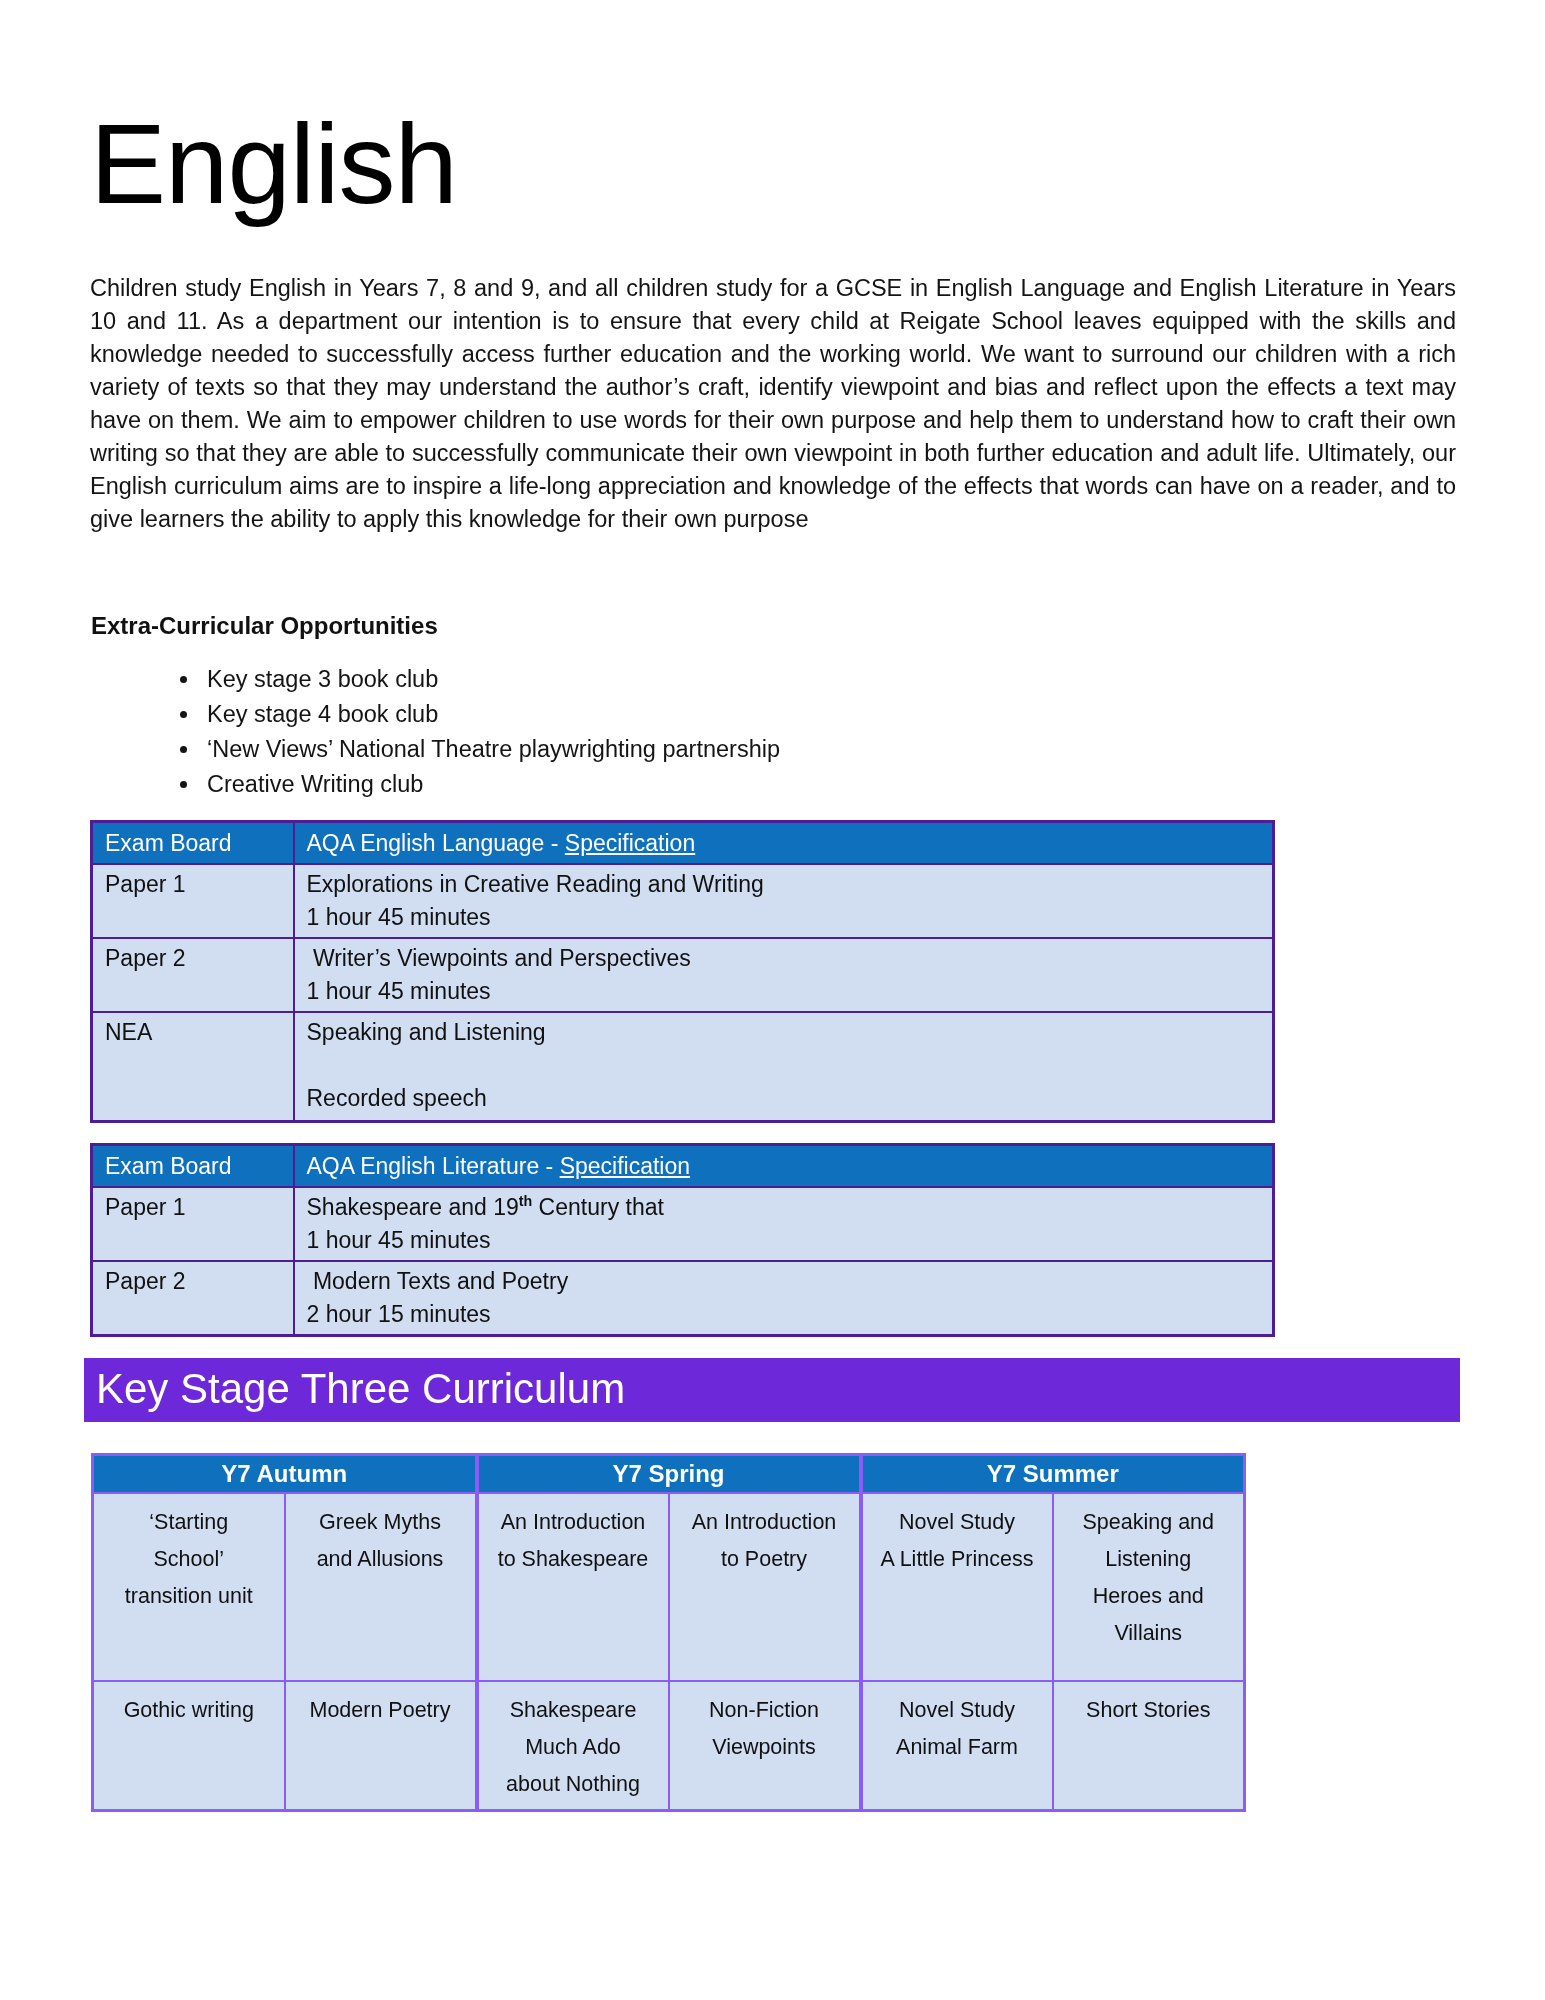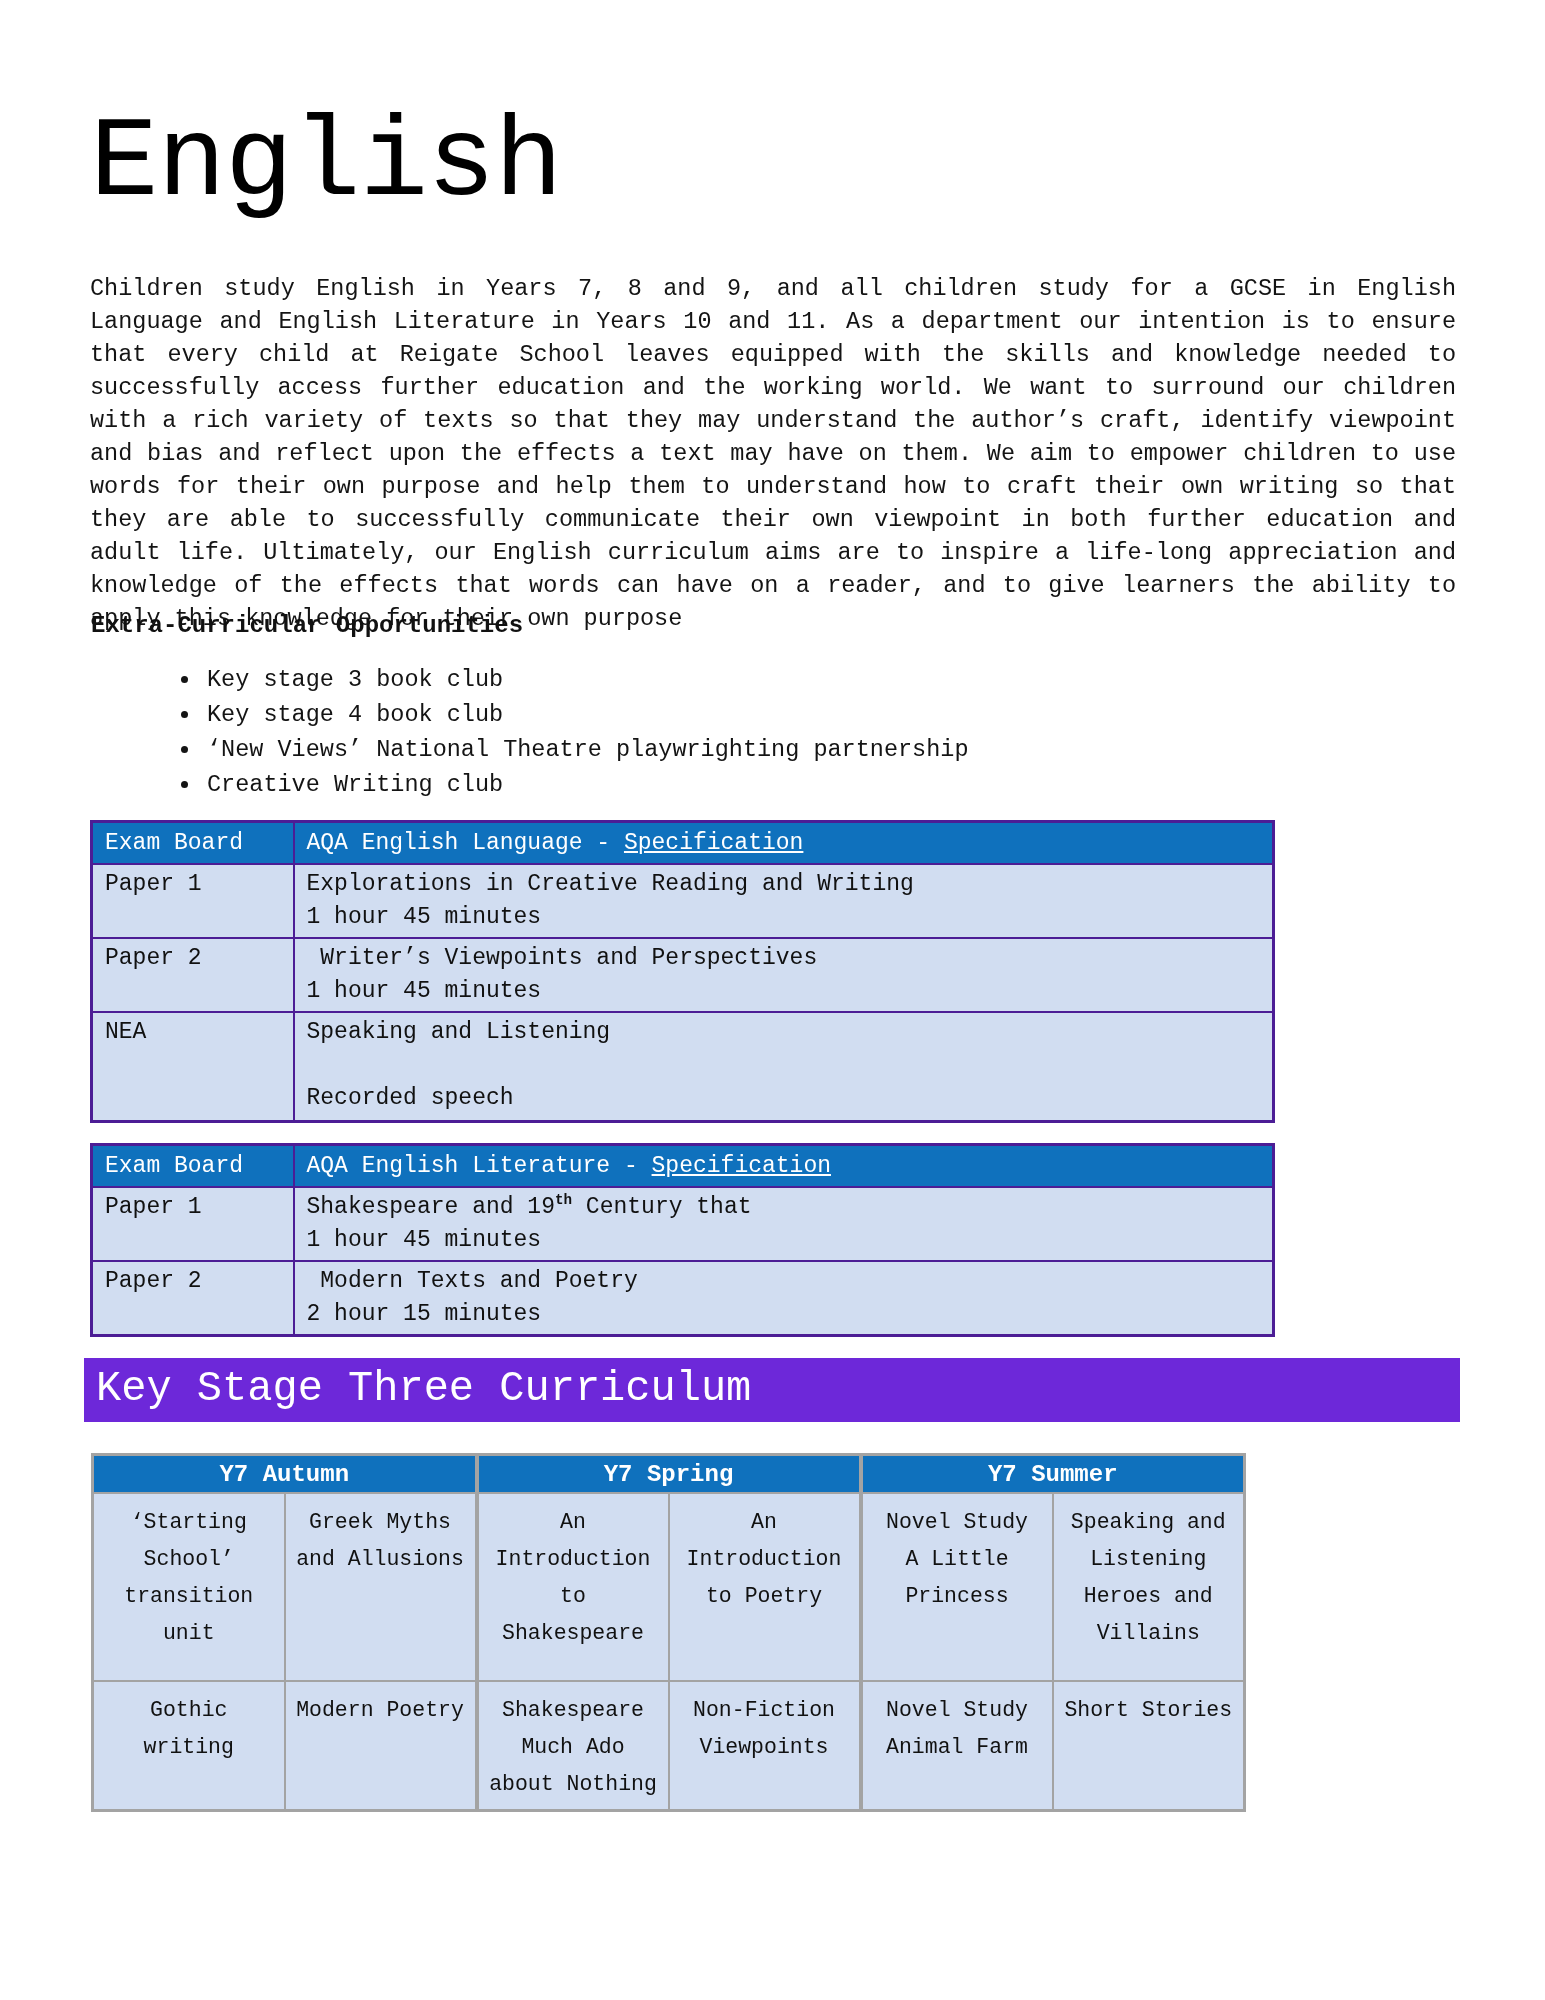--- a/index.html
+++ b/index.html
@@ -1,21 +1,21 @@
 <!DOCTYPE html>
 <html><head>
 <meta charset="utf-8">
 <style>
   html,body{margin:0;padding:0;background:#ffffff;}
   .page{
     position:relative;
     width:1545px;
     height:2000px;
     background:#ffffff;
-    font-family:Liberation Mono, monospace;
+    font-family:Liberation Sans, sans-serif;
     color:#111111;
     overflow:hidden;
   }
   .doc-title{
     position:absolute;
     left:90px; top:104px;
     font-size:114px;
     font-weight:300;
     line-height:1.05;
     color:#000000;
@@ -107,21 +107,21 @@
     left:91px; top:1453px;
     width:1152px;
     border-collapse:collapse;
     table-layout:fixed;
     background:#D1DDF1;
     font-size:21.5px;
     color:#111111;
     text-align:center;
   }
   table.ks3, table.ks3 td, table.ks3 th{
-    border:2px solid #a3a3a3;
+    border:2px solid #8b5cf6;
   }
   table.ks3{border-width:3px;}
   table.ks3 th{
     background:#0F71BD;
     color:#ffffff;
     font-size:24px;
     font-weight:bold;
     height:34px;
     vertical-align:middle;
   }

